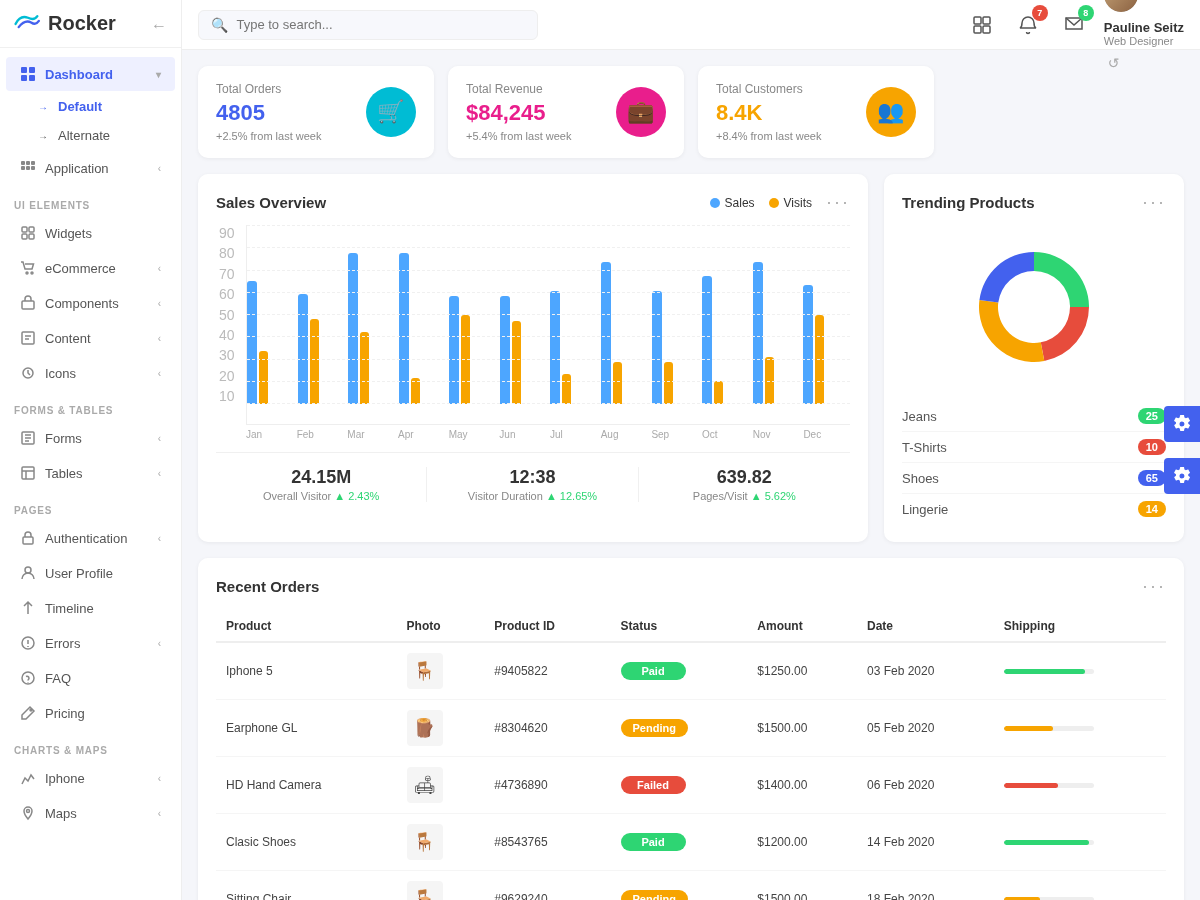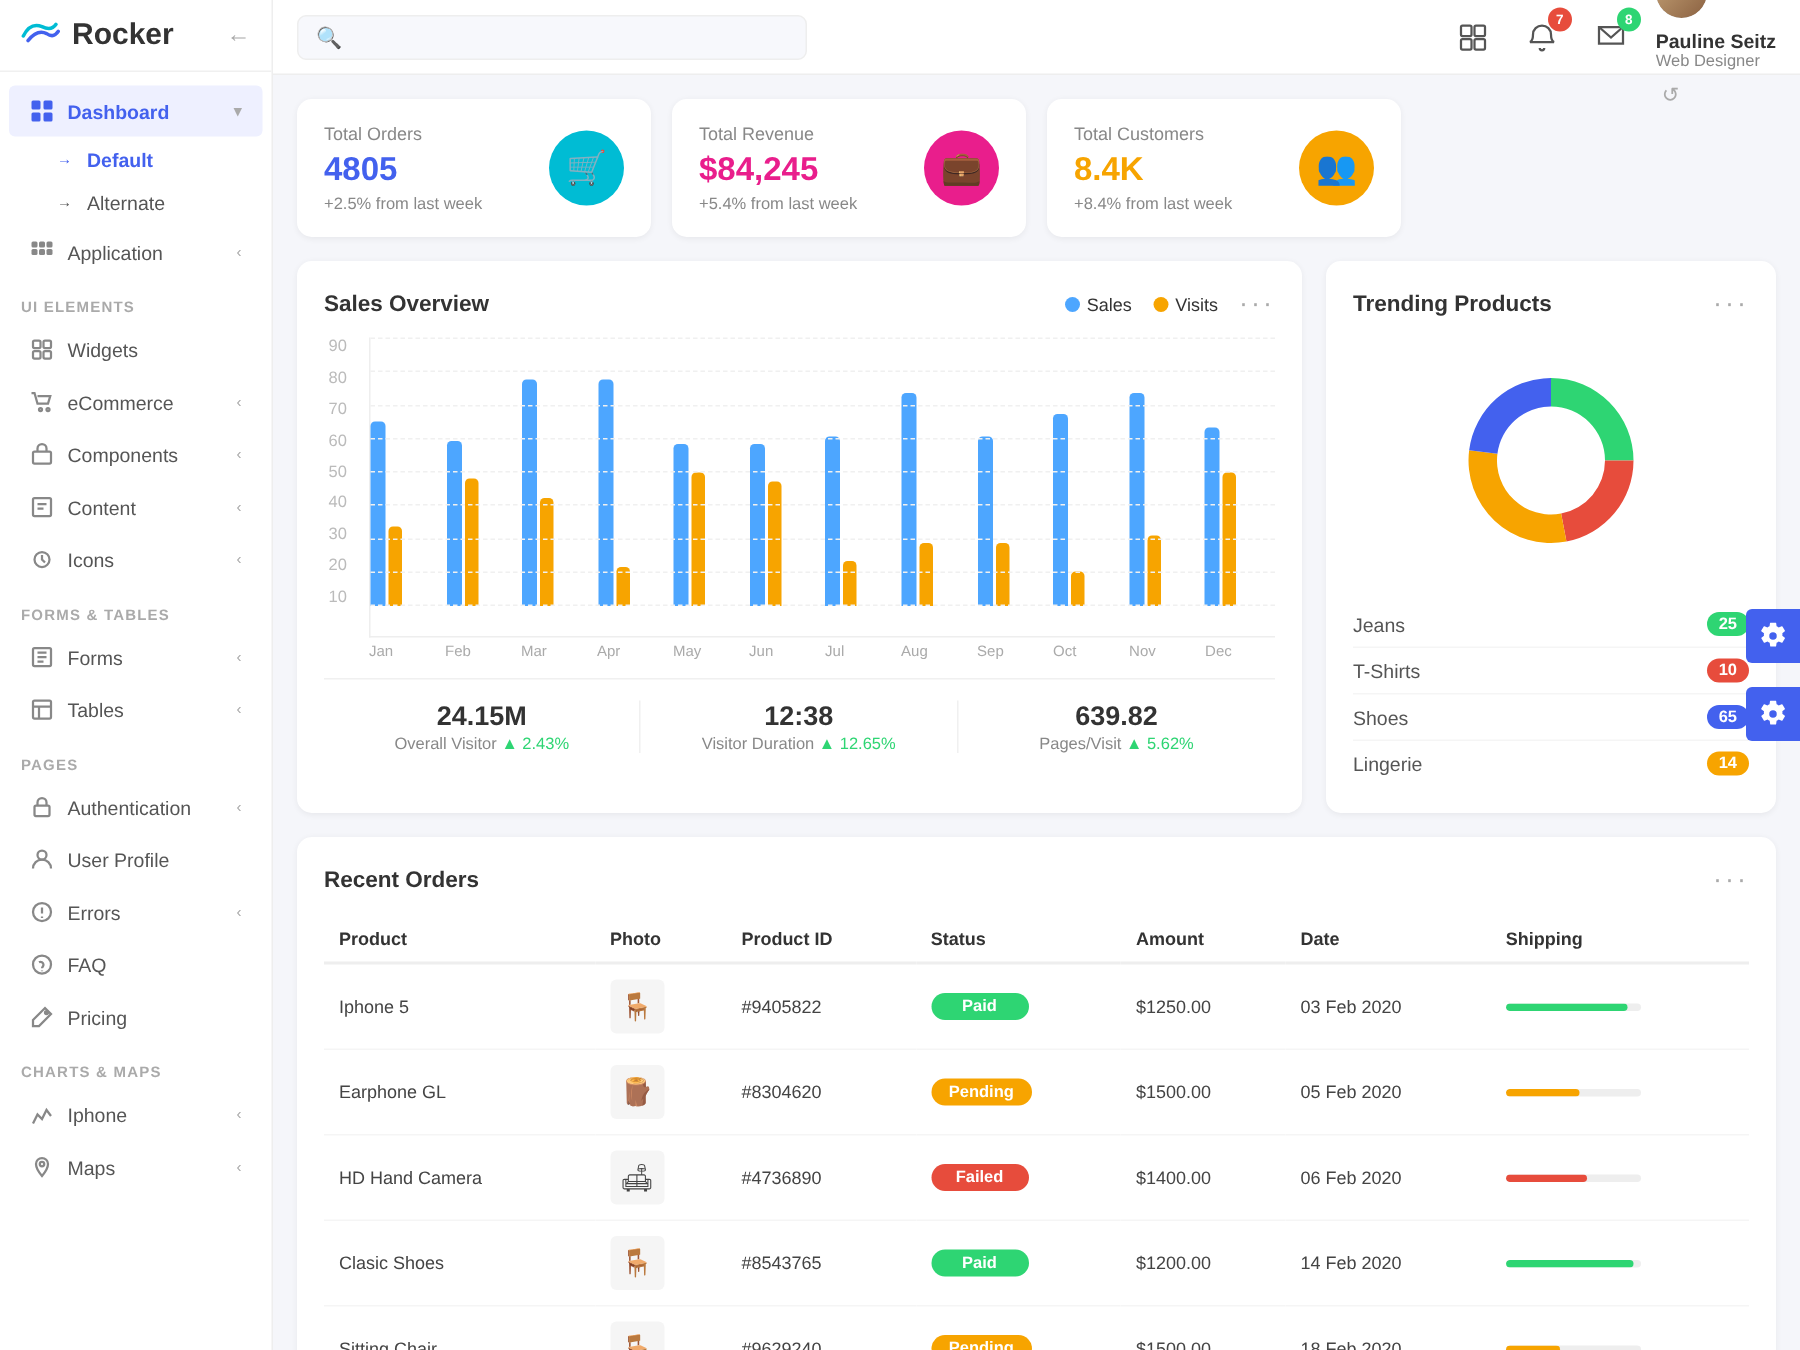--- a/index.html
+++ b/index.html
@@ -62,21 +62,21 @@
 
     
     .chart-card { background: #fff; border-radius: 10px; padding: 18px; box-shadow: 0 1px 4px rgba(0,0,0,0.06); flex: 1; }
     .chart-header { display: flex; align-items: center; justify-content: space-between; margin-bottom: 12px; }
     .chart-title { font-size: 15px; font-weight: 700; }
     .chart-legend { display: flex; gap: 14px; align-items: center; }
     .legend-item { display: flex; align-items: center; gap: 5px; font-size: 12px; }
     .legend-dot { width: 10px; height: 10px; border-radius: 50%; }
     .chart-menu { color: #aaa; cursor: pointer; font-size: 18px; letter-spacing: 2px; }
     .bar-chart-area { display: flex; align-items: flex-end; gap: 4px; padding: 0 0 20px; border-left: 1px solid #eee; border-bottom: 1px solid #eee; position: relative; height: 200px; }
-    .y-axis { position: absolute; left: -28px; top: 0; bottom: 20px; display: flex; flex-direction: column; justify-content: space-between; font-size: 11px; color: #bbb; }
+    .y-axis { position: absolute; left: -28px; top: 0; bottom: 20px; display: flex; flex-direction: column; justify-content: space-between; font-size: 14px; color: #bbb; }
     .month-group { display: flex; gap: 2px; align-items: flex-end; flex: 1; }
     .bar { border-radius: 3px 3px 0 0; transition: opacity 0.2s; cursor: pointer; }
     .bar.blue { background: #4da6ff; }
     .bar.yellow { background: #f7a400; }
     .x-axis-labels { display: flex; gap: 4px; padding-left: 0; margin-top: 4px; }
     .x-label { flex: 1; text-align: left; font-size: 10px; color: #aaa; }
 
     .chart-stats { display: grid; grid-template-columns: repeat(3, 1fr); gap: 0; border-top: 1px solid #f0f0f0; margin-top: 12px; padding-top: 14px; }
     .chart-stat { text-align: center; border-right: 1px solid #f0f0f0; }
     .chart-stat:last-child { border-right: none; }
@@ -295,20 +295,30 @@
               <path d="M2 14c0-3.3 2.7-6 6-6s6 2.7 6 6"></path>
             </svg>
         </span>
         <span>User Profile</span>
       </div>
     </div>
     <div class="nav-item">
       <div class="nav-item-left">
         <span class="nav-icon">
           <svg width="16" height="16" viewBox="0 0 16 16" fill="none" stroke="#888" stroke-width="1.5">
+              <path d="M8 2v12M4 6l4-4 4 4"></path>
+            </svg>
+        </span>
+        <span>Timeline</span>
+      </div>
+    </div>
+    <div class="nav-item">
+      <div class="nav-item-left">
+        <span class="nav-icon">
+          <svg width="16" height="16" viewBox="0 0 16 16" fill="none" stroke="#888" stroke-width="1.5">
               <circle cx="8" cy="8" r="6"></circle>
               <path d="M8 5v4M8 11v1"></path>
             </svg>
         </span>
         <span>Errors</span>
       </div>
       <span class="nav-chevron">‹</span>
     </div>
     <div class="nav-item">
       <div class="nav-item-left">
@@ -359,20 +369,21 @@
       <span class="nav-chevron">‹</span>
     </div>
   </div>
 </div>
 
 <div class="main">
 
   <div class="topbar">
     <div class="search-box">
       <span style="color:#aaa; font-size:14px;">🔍</span>
+      <input class="search-input" type="text" placeholder="Type to search..." style="">
     </div>
     <div class="topbar-actions">
       <div class="topbar-icon-btn">
         <svg width="20" height="20" viewBox="0 0 20 20" fill="none" stroke="#555" stroke-width="1.5">
             <rect x="2" y="2" width="7" height="7" rx="1"></rect>
             <rect x="11" y="2" width="7" height="7" rx="1"></rect>
             <rect x="2" y="11" width="7" height="7" rx="1"></rect>
             <rect x="11" y="11" width="7" height="7" rx="1"></rect>
           </svg>
       </div>

